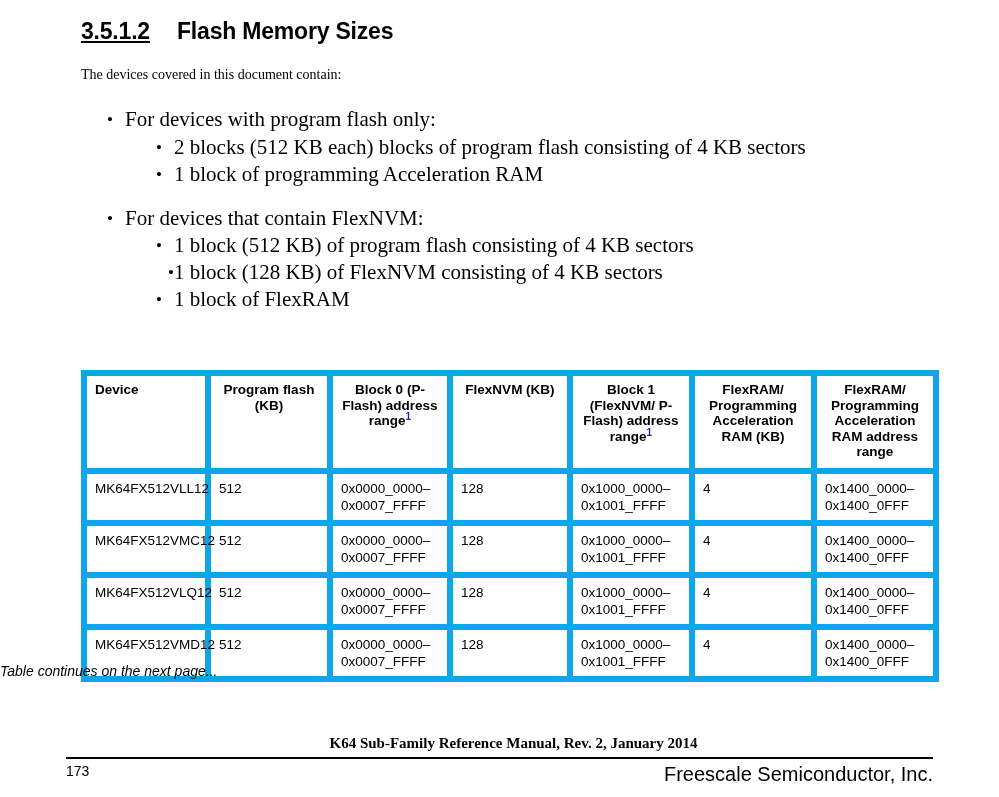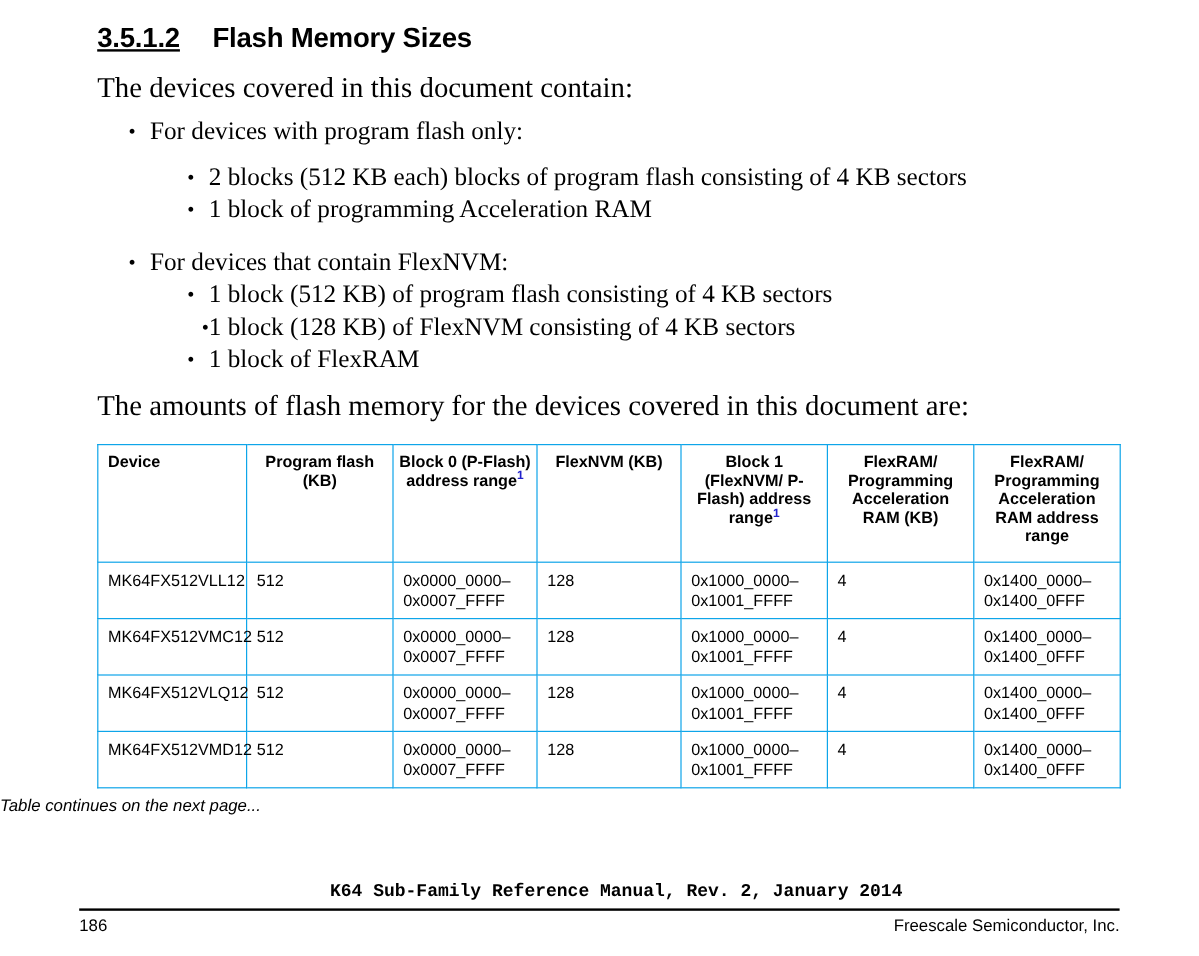--- a/index.html
+++ b/index.html
@@ -36,21 +36,21 @@
   .section-heading .num {
     display: inline-block;
     min-width: 96px;
     text-decoration: underline;
   }
 
   
   .body-text {
     position: absolute;
     font-family: "Liberation Serif", serif;
-    font-size: 24px;
+    font-size: 14px;
     line-height: 27px;
     white-space: nowrap;
   }
   #intro-paragraph { left: 81px; top: 61px; }
   #amounts-paragraph { left: 81px; top: 326px; }
 
   
   .bullet-l1 {
     position: absolute;
     left: 107px;
@@ -68,42 +68,42 @@
     white-space: nowrap;
   }
   .bullet-l1 .dot,
   .bullet-l2 .dot {
     display: inline-block;
     width: 18px;
     font-size: 17px;
     vertical-align: 1px;
   }
 
-  #g1-b0 { top: 96px; }
+  #g1-b0 { top: 106px; }
   #g1-b1 { top: 134px; }
   #g1-b2 { top: 161px; }
   #g2-b0 { top: 205px; }
   #g2-b1 { top: 232px; }
   #g2-b2 { top: 259px; text-align: right; }
   #g2-b3 { top: 286px; }
 
   
   .data-table {
     position: absolute;
     left: 81px;
     top: 370px;
     width: 852px;
     border-collapse: collapse;
     table-layout: fixed;
     font-family: "Liberation Sans", sans-serif;
     font-size: 13.5px;
     color: #000;
   }
   .data-table td, .data-table th {
-    border: 1px solid #0ea5e9;
+    border: 6px solid #0ea5e9;
     padding: 0;
     vertical-align: top;
   }
   .data-table thead th {
     font-weight: bold;
     text-align: center;
     vertical-align: top;
     padding: 6px 4px 0 4px;
     line-height: 15.5px;
     height: 98px;
@@ -148,21 +148,21 @@
     font-size: 14px;
   }
 
   
   .footer-title {
     position: absolute;
     left: 0;
     right: 0;
     top: 735px;
     text-align: center;
-    font-family: Liberation Mono, monospace;
+    font-family: Liberation Serif, serif;
     font-weight: bold;
     font-size: 15px;
     margin-left: 28px;
   }
   .footer-rule {
     position: absolute;
     left: 66px;
     top: 757px;
     width: 867px;
     height: 2px;
@@ -173,21 +173,21 @@
     left: 66px;
     top: 763px;
     font-family: "Liberation Sans", sans-serif;
     font-size: 14px;
   }
   .footer-company {
     position: absolute;
     right: 66px;
     top: 763px;
     font-family: "Liberation Sans", sans-serif;
-    font-size: 14px;
+    font-size: 20px;
   }
 </style>
 </head>
 <body>
 
 <div class="page">
 
   <div class="section-heading">
     <span class="num">3.5.1.2</span><span>Flash Memory Sizes</span>
   </div>
@@ -210,21 +210,20 @@
   <div class="bullet-l2" id="g2-b1">
     <span class="dot">•</span><span>1 block (512 KB) of program flash consisting of 4 KB sectors</span>
   </div>
   <div class="bullet-l2" id="g2-b2">
     <span class="dot">•</span><span>1 block (128 KB) of FlexNVM consisting of 4 KB sectors</span>
   </div>
   <div class="bullet-l2" id="g2-b3">
     <span class="dot">•</span><span>1 block of FlexRAM</span>
   </div>
 
-  <div class="body-text" id="amounts-paragraph">The amounts of flash memory for the devices covered in this document are:</div>
 
   <table class="data-table">
     <colgroup>
       <col class="col-device">
         <col class="col-pflash">
         <col class="col-b0">
         <col class="col-flexnvm">
       <col class="col-b1">
         <col class="col-framkb">
         <col class="col-framaddr">
@@ -313,16 +312,16 @@
           <span class="cell-line">0x1400_0FFF</span>
         </td>
       </tr>
     </tbody>
   </table>
 
   <div class="table-note">Table continues on the next page...</div>
 
   <div class="footer-title">K64 Sub-Family Reference Manual, Rev. 2, January 2014</div>
   <div class="footer-rule"></div>
-  <div class="footer-page">186</div>
+  <div class="footer-page">173</div>
   <div class="footer-company">Freescale Semiconductor, Inc.</div>
 
 </div>
 
 </body></html>

